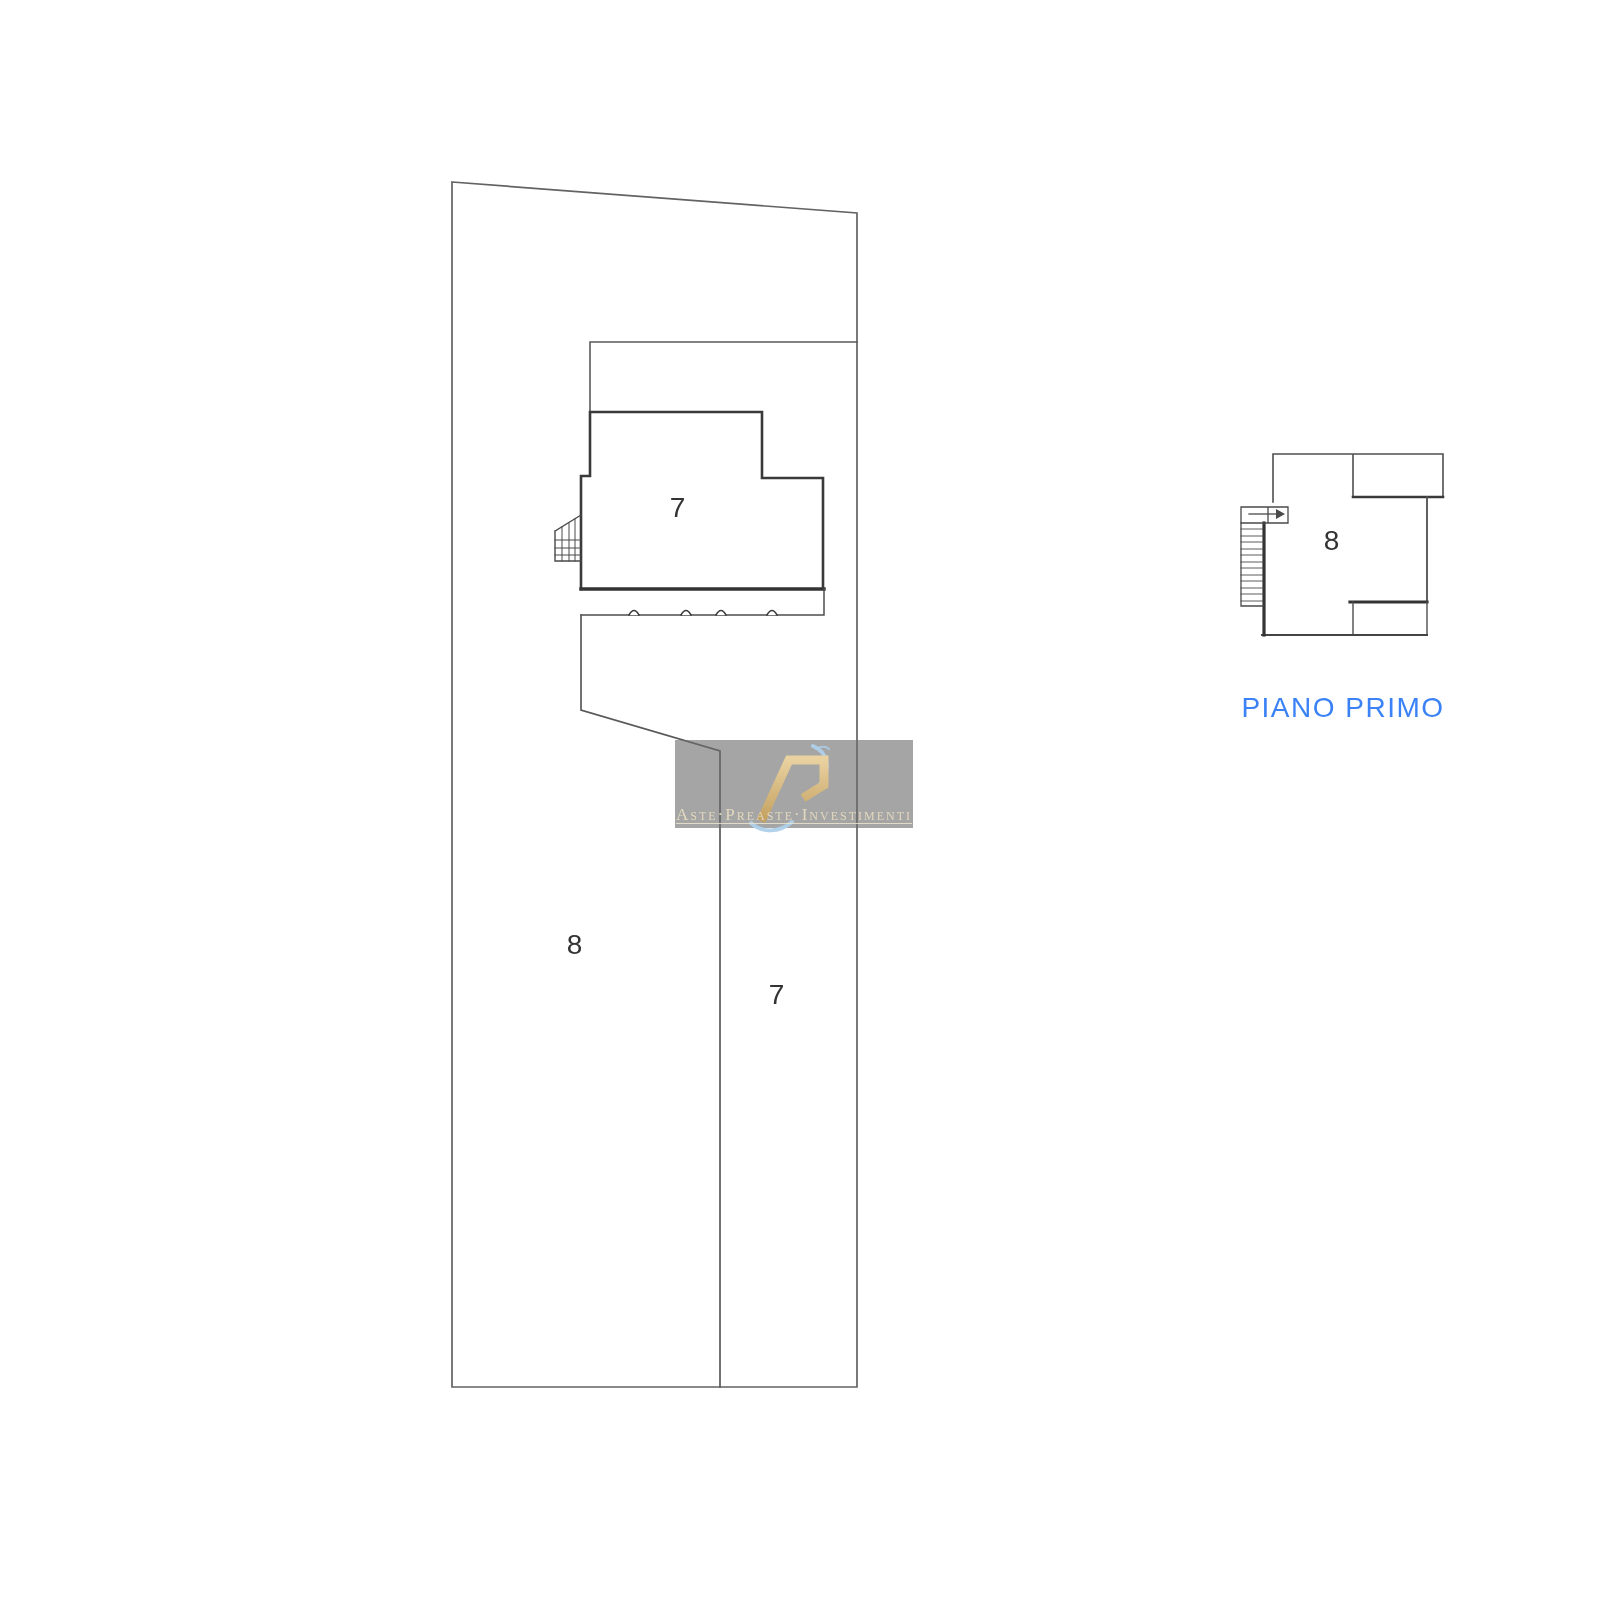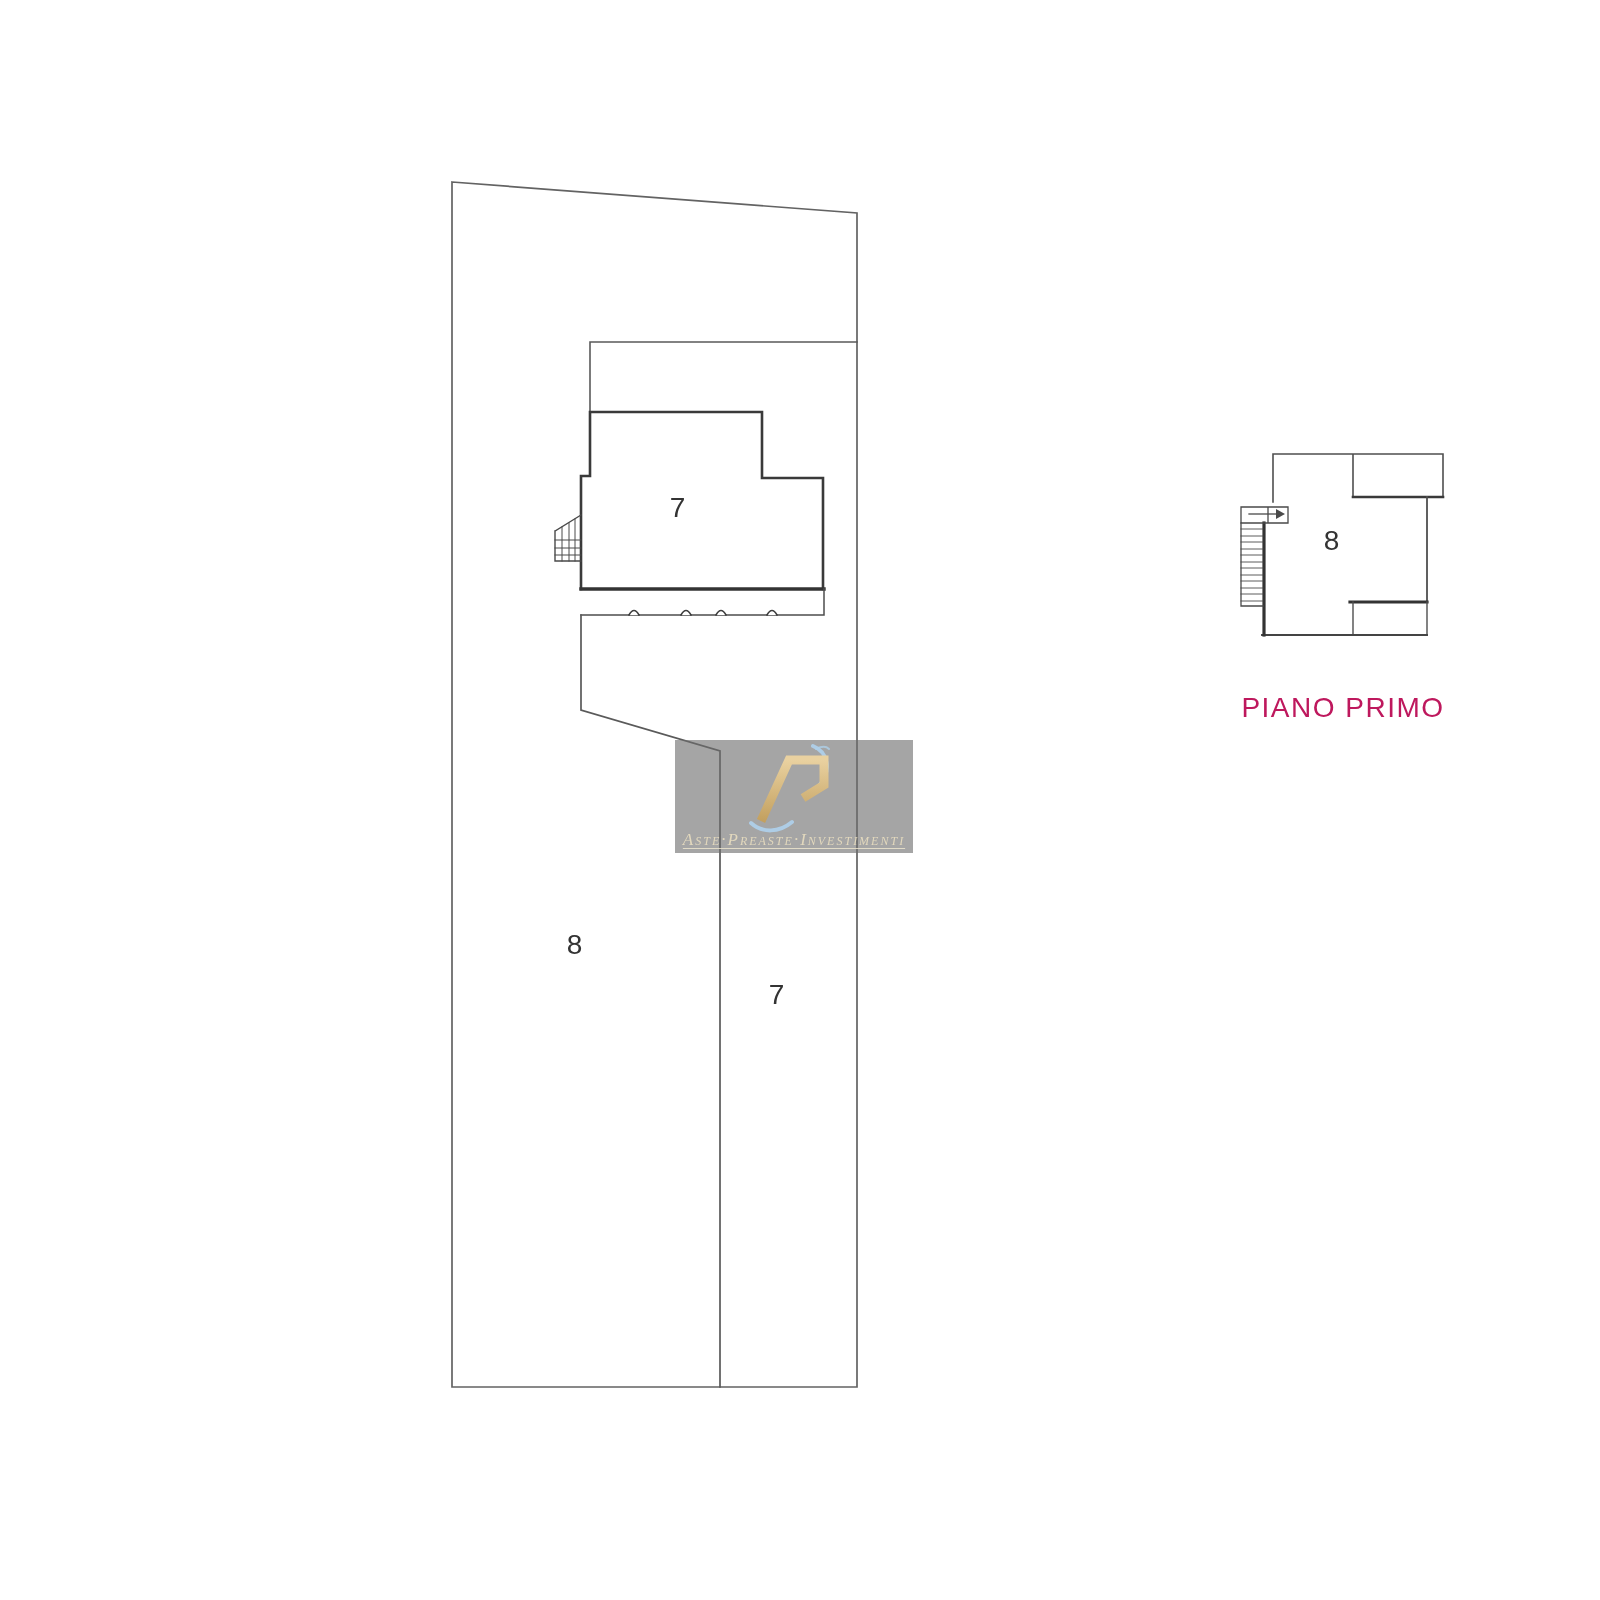--- a/index.html
+++ b/index.html
@@ -7,27 +7,26 @@
     position:relative;width:1600px;height:1600px;background:#ffffff;overflow:hidden;
     font-family:"Liberation Sans", sans-serif;
   }
   .plan-svg{position:absolute;left:0;top:0;}
   .room-label{
     position:absolute;transform:translate(-50%,-50%);
     font-size:28px;color:#333;letter-spacing:1px;white-space:nowrap;
   }
   .caption{
     position:absolute;transform:translate(-50%,-50%);
-    font-size:26px;color:#be185d;letter-spacing:1.5px;white-space:nowrap;
+    font-size:26px;color:#3b82f6;letter-spacing:1.5px;white-space:nowrap;
   }
   .caption.first{font-size:28px;}
   .watermark{
-    position:absolute;left:675px;top:740px;width:238px;height:113px;
+    position:absolute;left:675px;top:740px;width:238px;height:88px;
     background:rgba(110,110,110,0.62);
-    font-style:italic;
   }
   .brand-text{
     position:absolute;left:0;right:0;bottom:3px;text-align:center;
     font-family:"Liberation Serif", serif;
     font-variant:small-caps;font-size:17px;letter-spacing:2px;
     color:#e2d8bd;
     text-decoration:underline;
     text-decoration-thickness:1px;
     text-underline-offset:3px;
     text-decoration-color:rgba(235,228,205,0.85);

